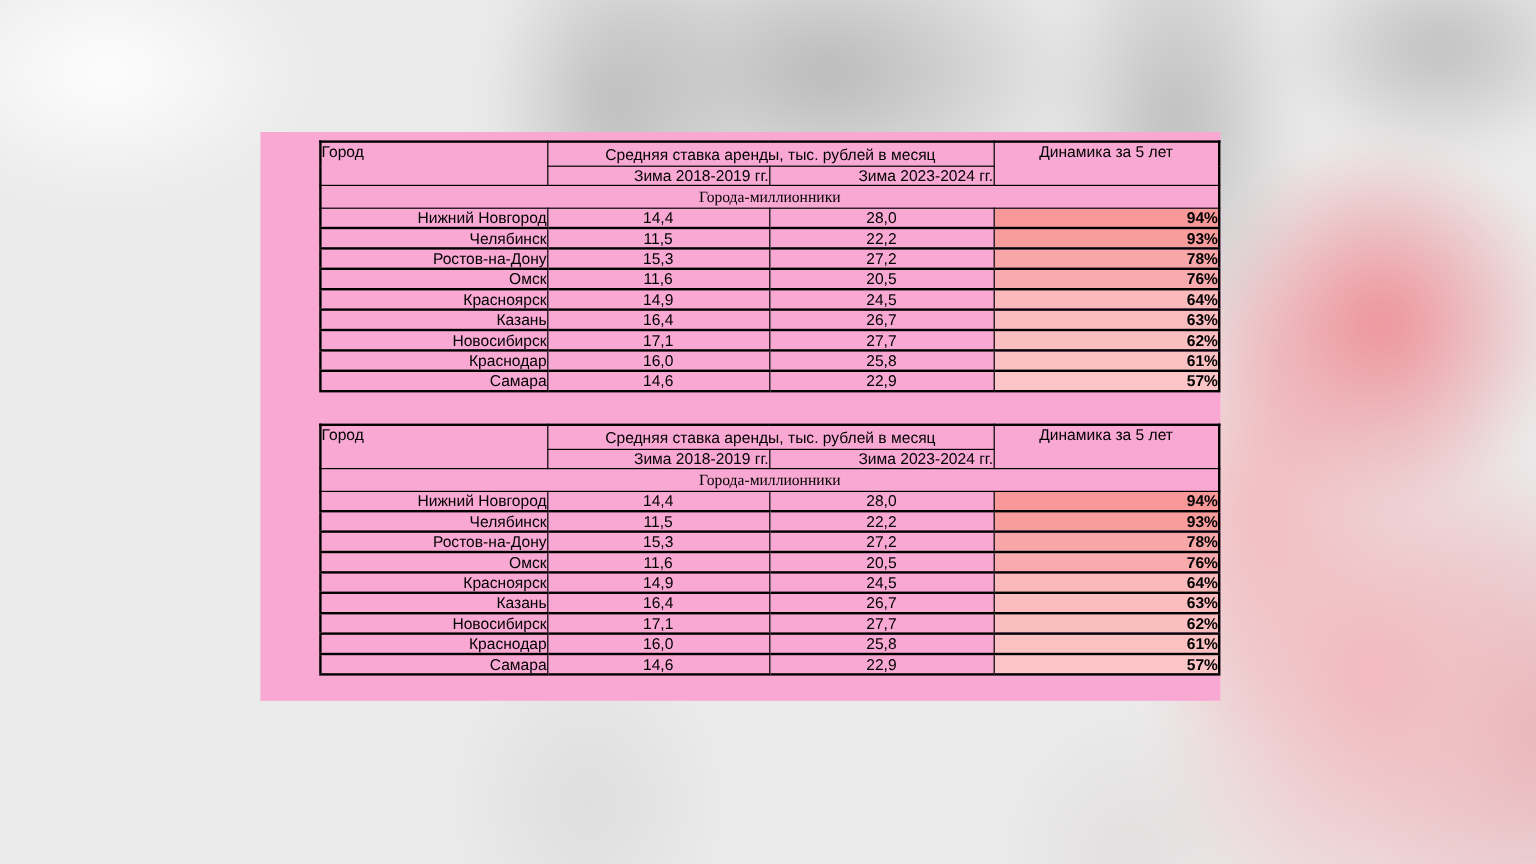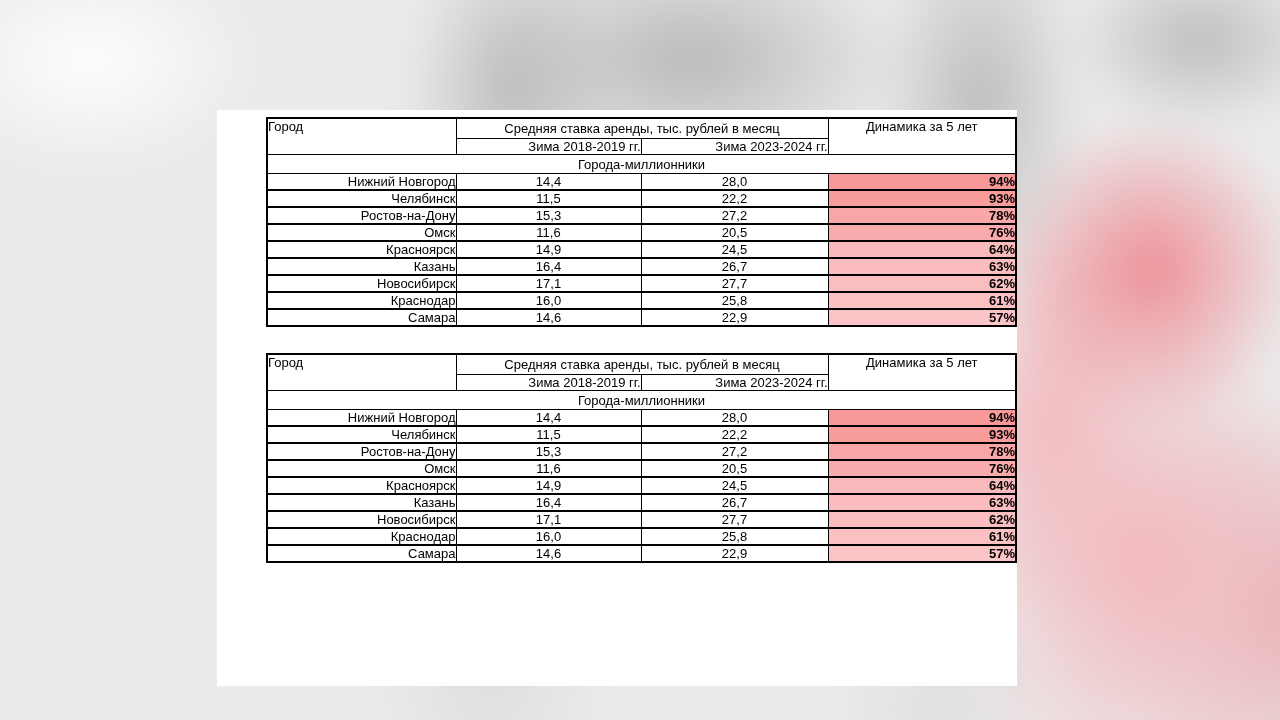--- a/index.html
+++ b/index.html
@@ -20,41 +20,42 @@
       radial-gradient(190px 130px at 1250px 90px, rgba(182,182,182,0.85), rgba(182,182,182,0) 72%),
       radial-gradient(130px 230px at 520px 420px, rgba(205,205,205,0.45), rgba(205,205,205,0) 70%),
       radial-gradient(200px 200px at 1200px 320px, rgba(238,140,148,0.97), rgba(238,140,148,0) 78%),
       radial-gradient(130px 280px at 1100px 470px, rgba(243,183,188,0.9), rgba(243,183,188,0) 75%),
       radial-gradient(240px 340px at 1190px 610px, rgba(242,180,185,0.95), rgba(242,180,185,0) 78%),
       radial-gradient(210px 280px at 1340px 660px, rgba(232,172,178,0.9), rgba(232,172,178,0) 78%),
       radial-gradient(170px 210px at 540px 720px, rgba(208,208,208,0.5), rgba(208,208,208,0) 70%),
       radial-gradient(150px 170px at 990px 760px, rgba(214,206,207,0.45), rgba(214,206,207,0) 72%);
   }
   .panel{
-    position:absolute;left:217px;top:110px;width:800px;height:576px;
-    background:#ffffff;
+    position:absolute;left:217px;top:110px;width:800px;height:474px;
+    background:#f9a8d4;
   }
   table.rent{
     position:absolute;left:49px;border-collapse:collapse;table-layout:fixed;
     width:749px;font-size:13px;color:#000;
   }
   table.rent.first{top:7px;}
   table.rent.second{top:243px;}
   table.rent td, table.rent th{
     border:1px solid #000;overflow:hidden;white-space:nowrap;
     font-weight:normal;padding:0;
   }
   table.rent{border:2px solid #000;}
   th.h-city{ text-align:left;vertical-align:top;padding:2px 0 0 3px;border-bottom-width:2px;}
   th.h-group{text-align:center;vertical-align:middle;height:19px;margin-left:28px;}
   th.h-period{text-align:right;vertical-align:middle;height:15px;border-bottom-width:2px;}
   th.h-dyn{ text-align:center;vertical-align:top;padding-top:2px;border-bottom-width:2px;}
   td.section{
     text-align:center;font-weight:bold;height:18px;vertical-align:middle;
     border-bottom-width:2px;
+    font-family:Liberation Serif, serif;
   }
   tbody.rows td{height:15px;vertical-align:middle;border-bottom-width:2px;}
   tbody.rows td.c-city{text-align:right;padding-left:3px;}
   tbody.rows td.c-num{text-align:center;margin-left:29px;}
   tbody.rows td.c-dyn{text-align:right;font-weight:bold;}
 </style>
 </head>
 <body>
 
 <div class="bg-blobs"></div>

